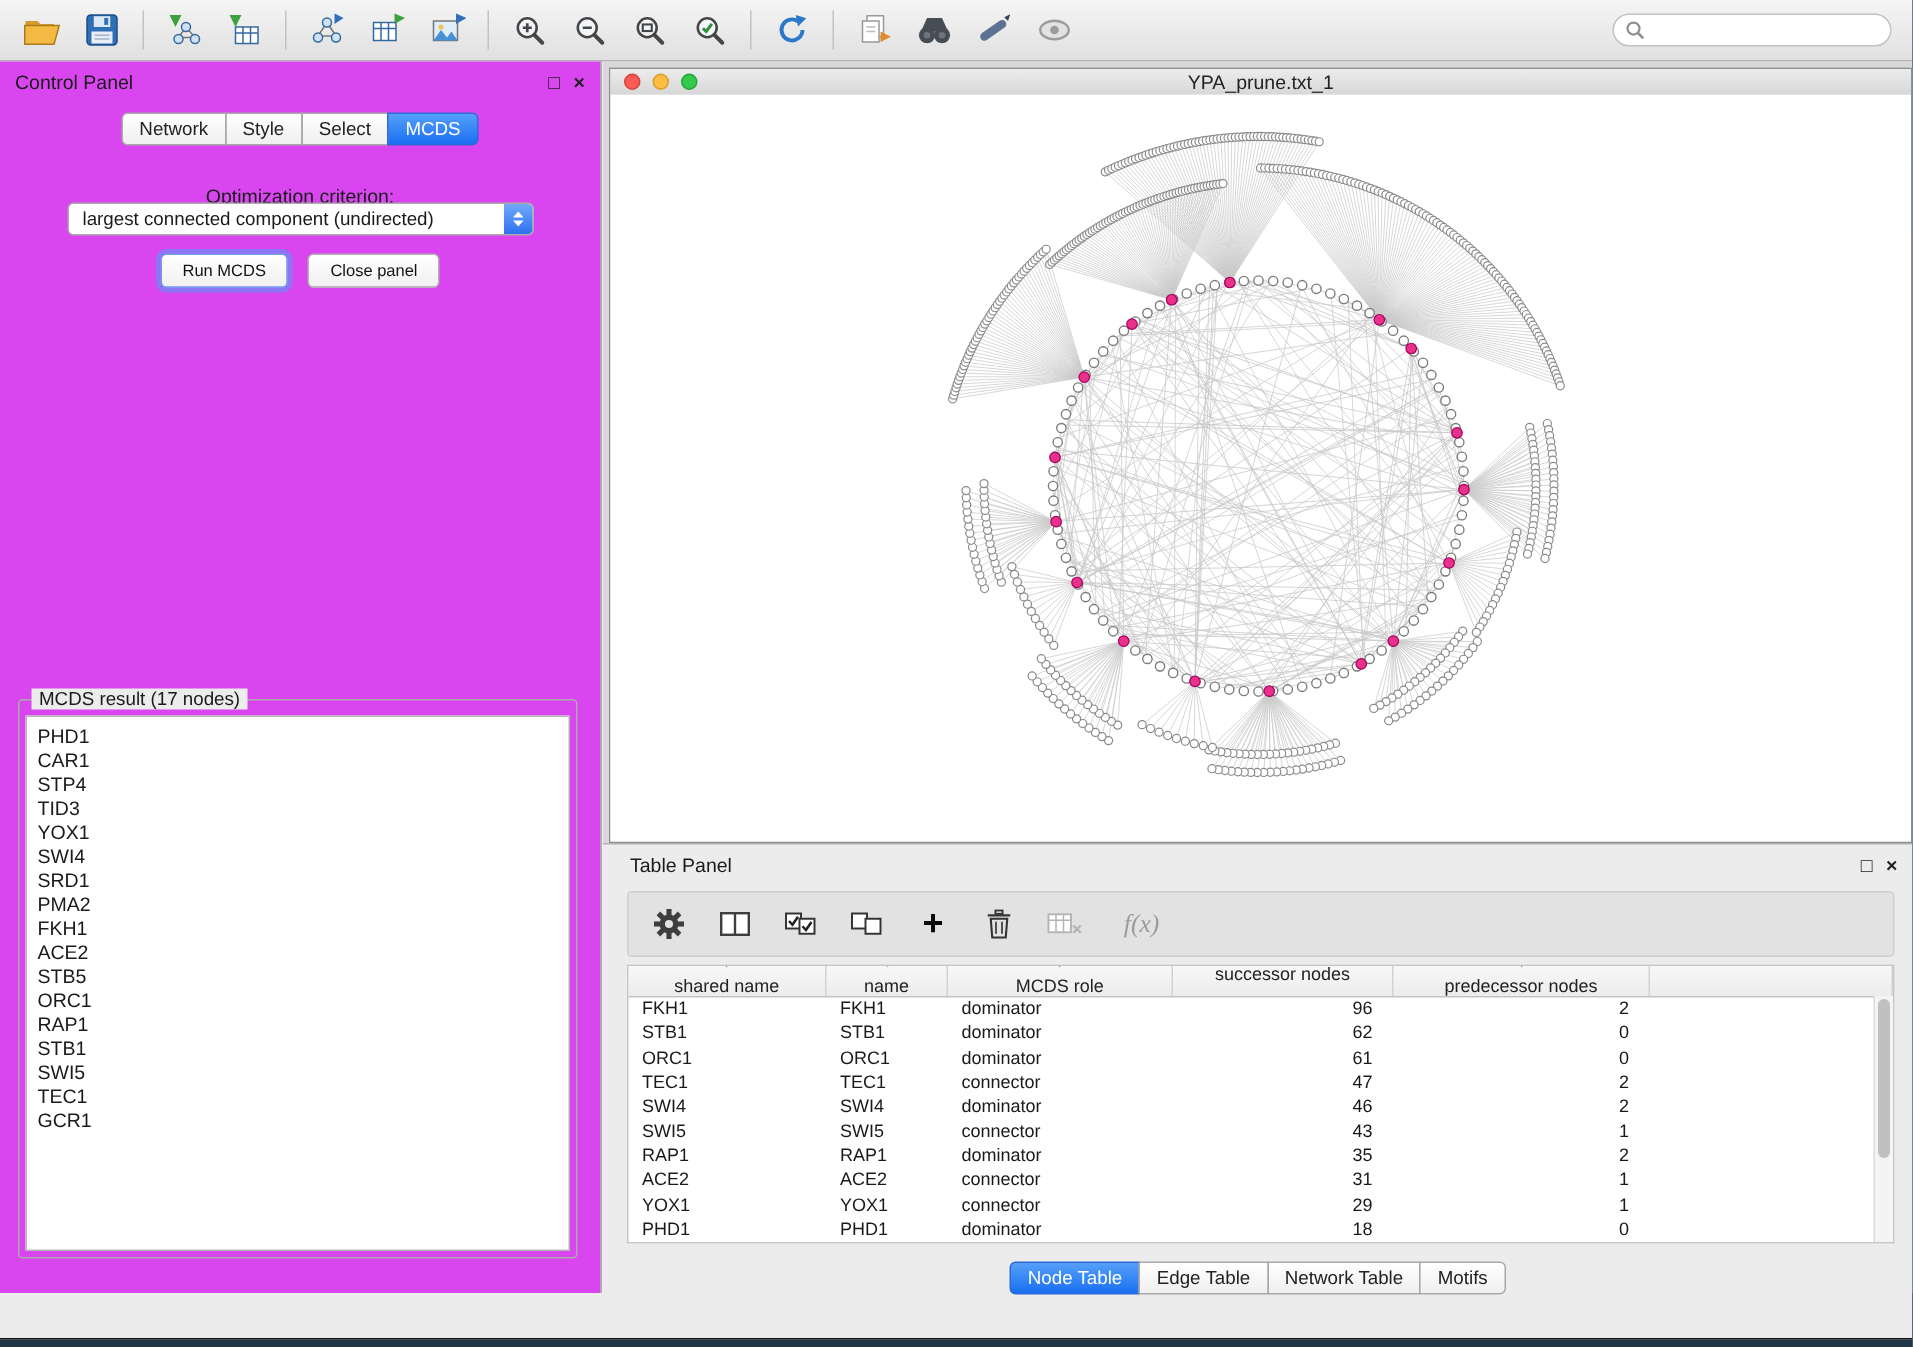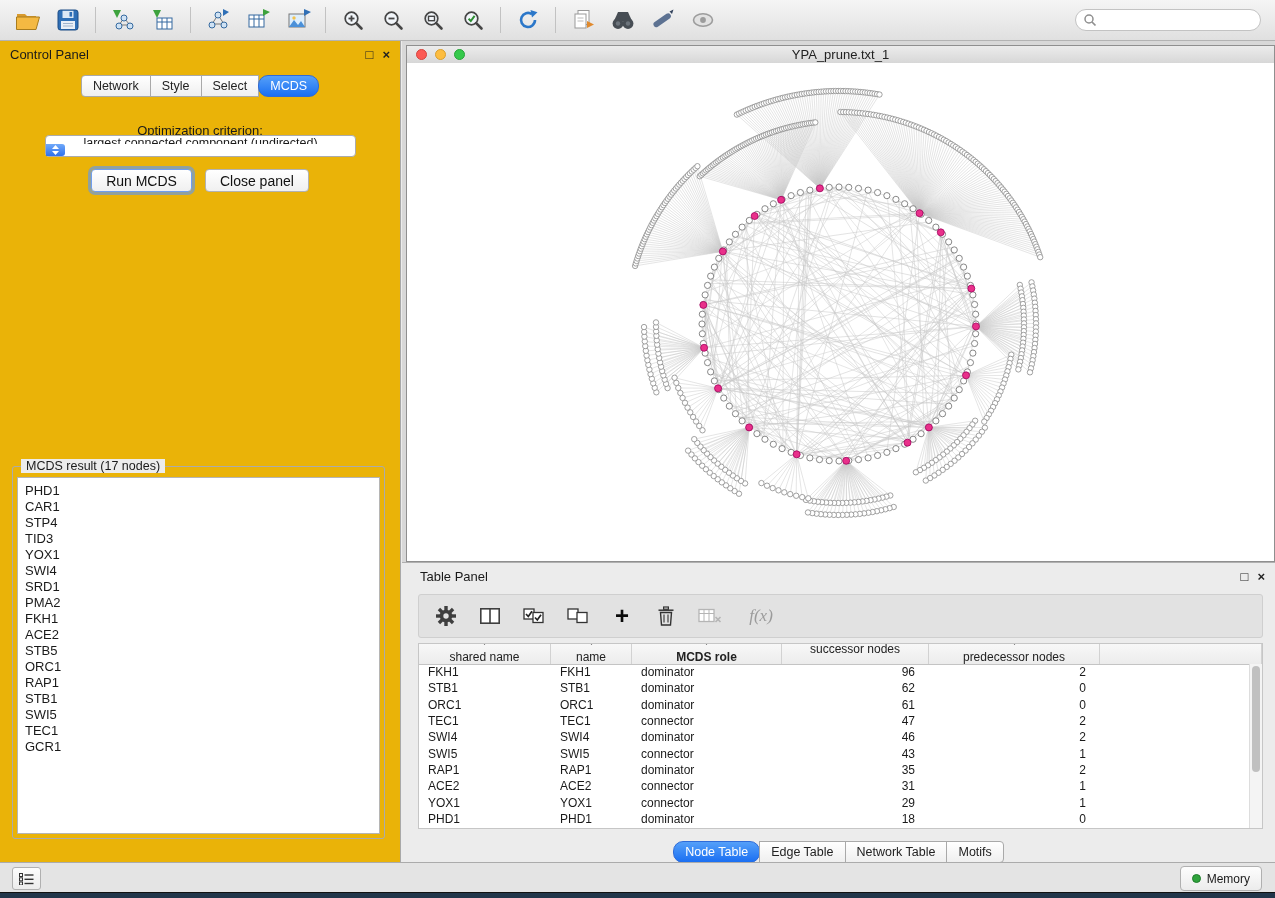--- a/index.html
+++ b/index.html
@@ -12,39 +12,39 @@
   #toolbar{position:absolute;left:0;top:0;right:0;height:41px;
            background:linear-gradient(#f5f5f5,#e0e0e0);border-bottom:1px solid #b3b3b3;
            display:flex;align-items:center;padding-left:8px;box-sizing:border-box;}
   .tbtn{width:40px;height:32px;display:flex;align-items:center;justify-content:center;border-radius:3px;}
   .tsep{width:1px;height:26px;background:#c2c2c2;margin:0 7px;}
   .searchbox{position:absolute;right:14px;top:9px;width:186px;height:22px;border:1px solid #c3c3c3;
              border-radius:12px;background:#fff;display:flex;align-items:center;padding-left:7px;box-sizing:border-box;}
   .searchbox input{border:none;outline:none;flex:1;height:18px;font-size:12px;background:transparent;margin-left:4px;}
 
   
-  #control-panel{position:absolute;left:0;top:41px;width:401px;height:821px;background:#eab308;
+  #control-panel{position:absolute;left:0;top:41px;width:401px;height:821px;background:#d946ef;
                  border-right:1px solid #a9a9a9;box-sizing:border-box;}
   .panel-header{height:27px;display:flex;align-items:center;padding:0 10px;font-size:13px;}
   .panel-header .title{flex:1;}
   .ph-ico{font-size:13px;color:#222;margin-left:9px;cursor:default;line-height:1;}
   .segmented{display:flex;justify-content:center;margin-top:7px;}
   .seg{height:20px;line-height:20px;padding:0 11px;font-size:12.5px;color:#222;
        background:linear-gradient(#ffffff,#efefef);border:1px solid #a9a9a9;margin-left:-1px;}
   .seg.first{border-radius:4px 0 0 4px;margin-left:0;}
   .seg.last{border-radius:0 4px 4px 0;}
-  .seg.active{background:linear-gradient(#55a0f9,#1a6ff2);color:#fff;border-color:#2e6bd8;border-radius:10px;}
+  .seg.active{background:linear-gradient(#55a0f9,#1a6ff2);color:#fff;border-color:#2e6bd8;}
   .opt-label{text-align:center;font-size:13px;margin-top:26px;}
   .dropdown{position:absolute;left:45px;top:94px;width:311px;height:22px;background:#fff;
-            border:1px solid #ababab;border-radius:4px;display:flex;align-items:center;box-sizing:border-box;flex-direction:column;}
+            border:1px solid #ababab;border-radius:4px;display:flex;align-items:center;box-sizing:border-box;}
   .dd-text{flex:1;font-size:12.5px;padding:0 9px;white-space:nowrap;overflow:hidden;}
   .dd-cap{width:19px;align-self:stretch;border-radius:0 3px 3px 0;background:linear-gradient(#70a9f9,#2e71ee);
           display:flex;align-items:center;justify-content:center;}
   .btn-row{position:absolute;left:0;top:128px;width:100%;display:flex;justify-content:center;gap:13px;}
-  .mac-btn{height:23px;padding:0 14px;font-size:14px;font-family:inherit;color:#111;
+  .mac-btn{height:23px;padding:0 14px;font-size:11px;font-family:inherit;color:#111;
            background:linear-gradient(#ffffff,#f0f0f0);border:1px solid #b2b2b2;border-radius:4px;}
   .mac-btn.focus{box-shadow:0 0 0 3px rgba(90,150,250,0.62);border-color:#6f9ef0;}
   .groupbox{position:absolute;left:12px;top:425px;width:373px;height:373px;border:1px solid #ababab;
             border-radius:3px;box-sizing:border-box;padding-left:30px;}
   .legend{position:absolute;left:8px;top:-8px;background:#ececec;padding:0 5px;font-size:12.5px;}
   #mcds-list{position:absolute;left:4px;right:4px;top:10px;bottom:4px;background:#fff;
              border:1px solid #b5b5b5;padding:5px 0 0 7px;overflow:hidden;box-sizing:border-box;}
   .mcds-item{font-size:13px;line-height:16px;}
 
   
@@ -1720,21 +1720,21 @@
               </div>
               <div class="th" style="width: 81px;">
                 <svg width="11" height="10" viewBox="0 0 11 10">
                   <rect x="0.5" y="0.5" width="10" height="9" fill="#fff" stroke="#8a8a8a"></rect>
                   <line x1="0.5" y1="3.4" x2="10.5" y2="3.4" stroke="#8a8a8a"></line>
                   <line x1="4" y1="0.5" x2="4" y2="9.5" stroke="#8a8a8a"></line>
                   <line x1="7.4" y1="0.5" x2="7.4" y2="9.5" stroke="#8a8a8a"></line>
                 </svg>
                 <span class="th-label">name</span>
               </div>
-              <div class="th" style="width: 150px; font-weight: bold;">
+              <div class="th" style="width: 150px;">
                 <svg width="11" height="10" viewBox="0 0 11 10">
                   <rect x="0.5" y="0.5" width="10" height="9" fill="#fff" stroke="#8a8a8a"></rect>
                   <line x1="0.5" y1="3.4" x2="10.5" y2="3.4" stroke="#8a8a8a"></line>
                   <line x1="4" y1="0.5" x2="4" y2="9.5" stroke="#8a8a8a"></line>
                   <line x1="7.4" y1="0.5" x2="7.4" y2="9.5" stroke="#8a8a8a"></line>
                 </svg>
                 <span class="th-label">MCDS role</span>
               </div>
               <div class="th" style="width: 147px;">
                 <svg width="11" height="10" viewBox="0 0 11 10">
@@ -1836,31 +1836,15 @@
 
       <div id="tp-tabs" class="segmented tp-tabs">
             <div class="seg first active">Node Table</div>
             <div class="seg">Edge Table</div>
             <div class="seg">Network Table</div>
             <div class="seg last">Motifs</div>
           </div>
     </div>
   </div>
 
-  <div id="status-bar">
-    <div class="sb-left">
-      <svg width="15" height="12" viewBox="0 0 15 12">
-        <rect x="0.5" y="0.5" width="3" height="3" fill="none" stroke="#333"></rect>
-        <line x1="5.5" y1="2" x2="14.5" y2="2" stroke="#333" stroke-width="1.4"></line>
-        <rect x="0.5" y="4.8" width="3" height="3" fill="none" stroke="#333"></rect>
-        <line x1="5.5" y1="6.3" x2="14.5" y2="6.3" stroke="#333" stroke-width="1.4"></line>
-        <rect x="0.5" y="9" width="3" height="3" fill="none" stroke="#333"></rect>
-        <line x1="5.5" y1="10.5" x2="14.5" y2="10.5" stroke="#333" stroke-width="1.4"></line>
-      </svg>
-    </div>
-    <div class="memory-btn">
-      <span class="mem-dot"></span>
-      <span>Memory</span>
-    </div>
-  </div>
 
 </div>
 </div>
 
 </body></html>

